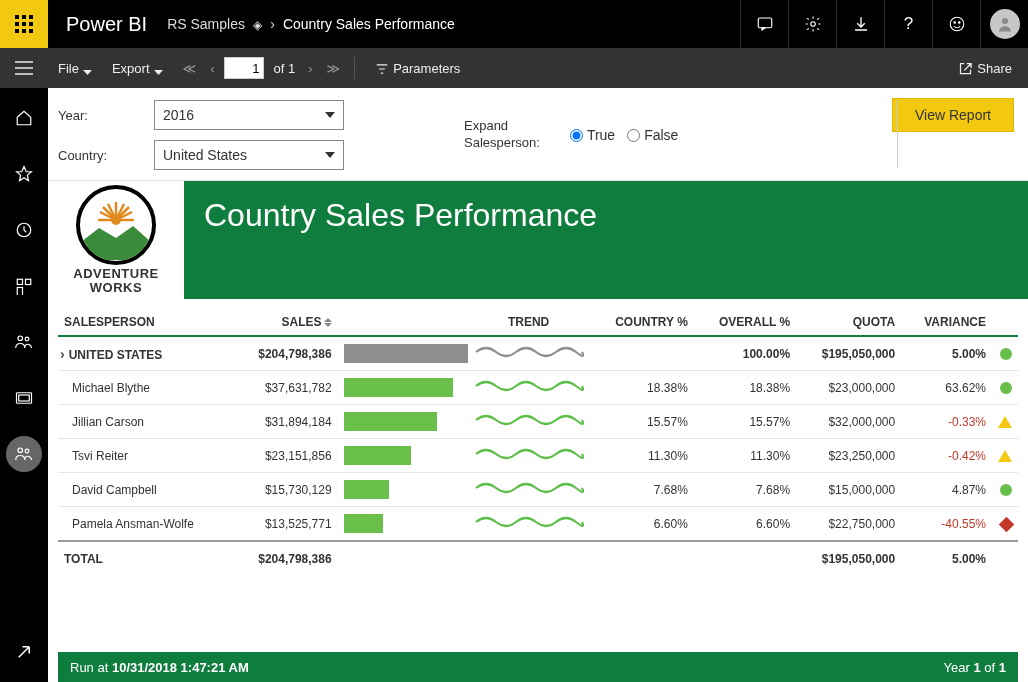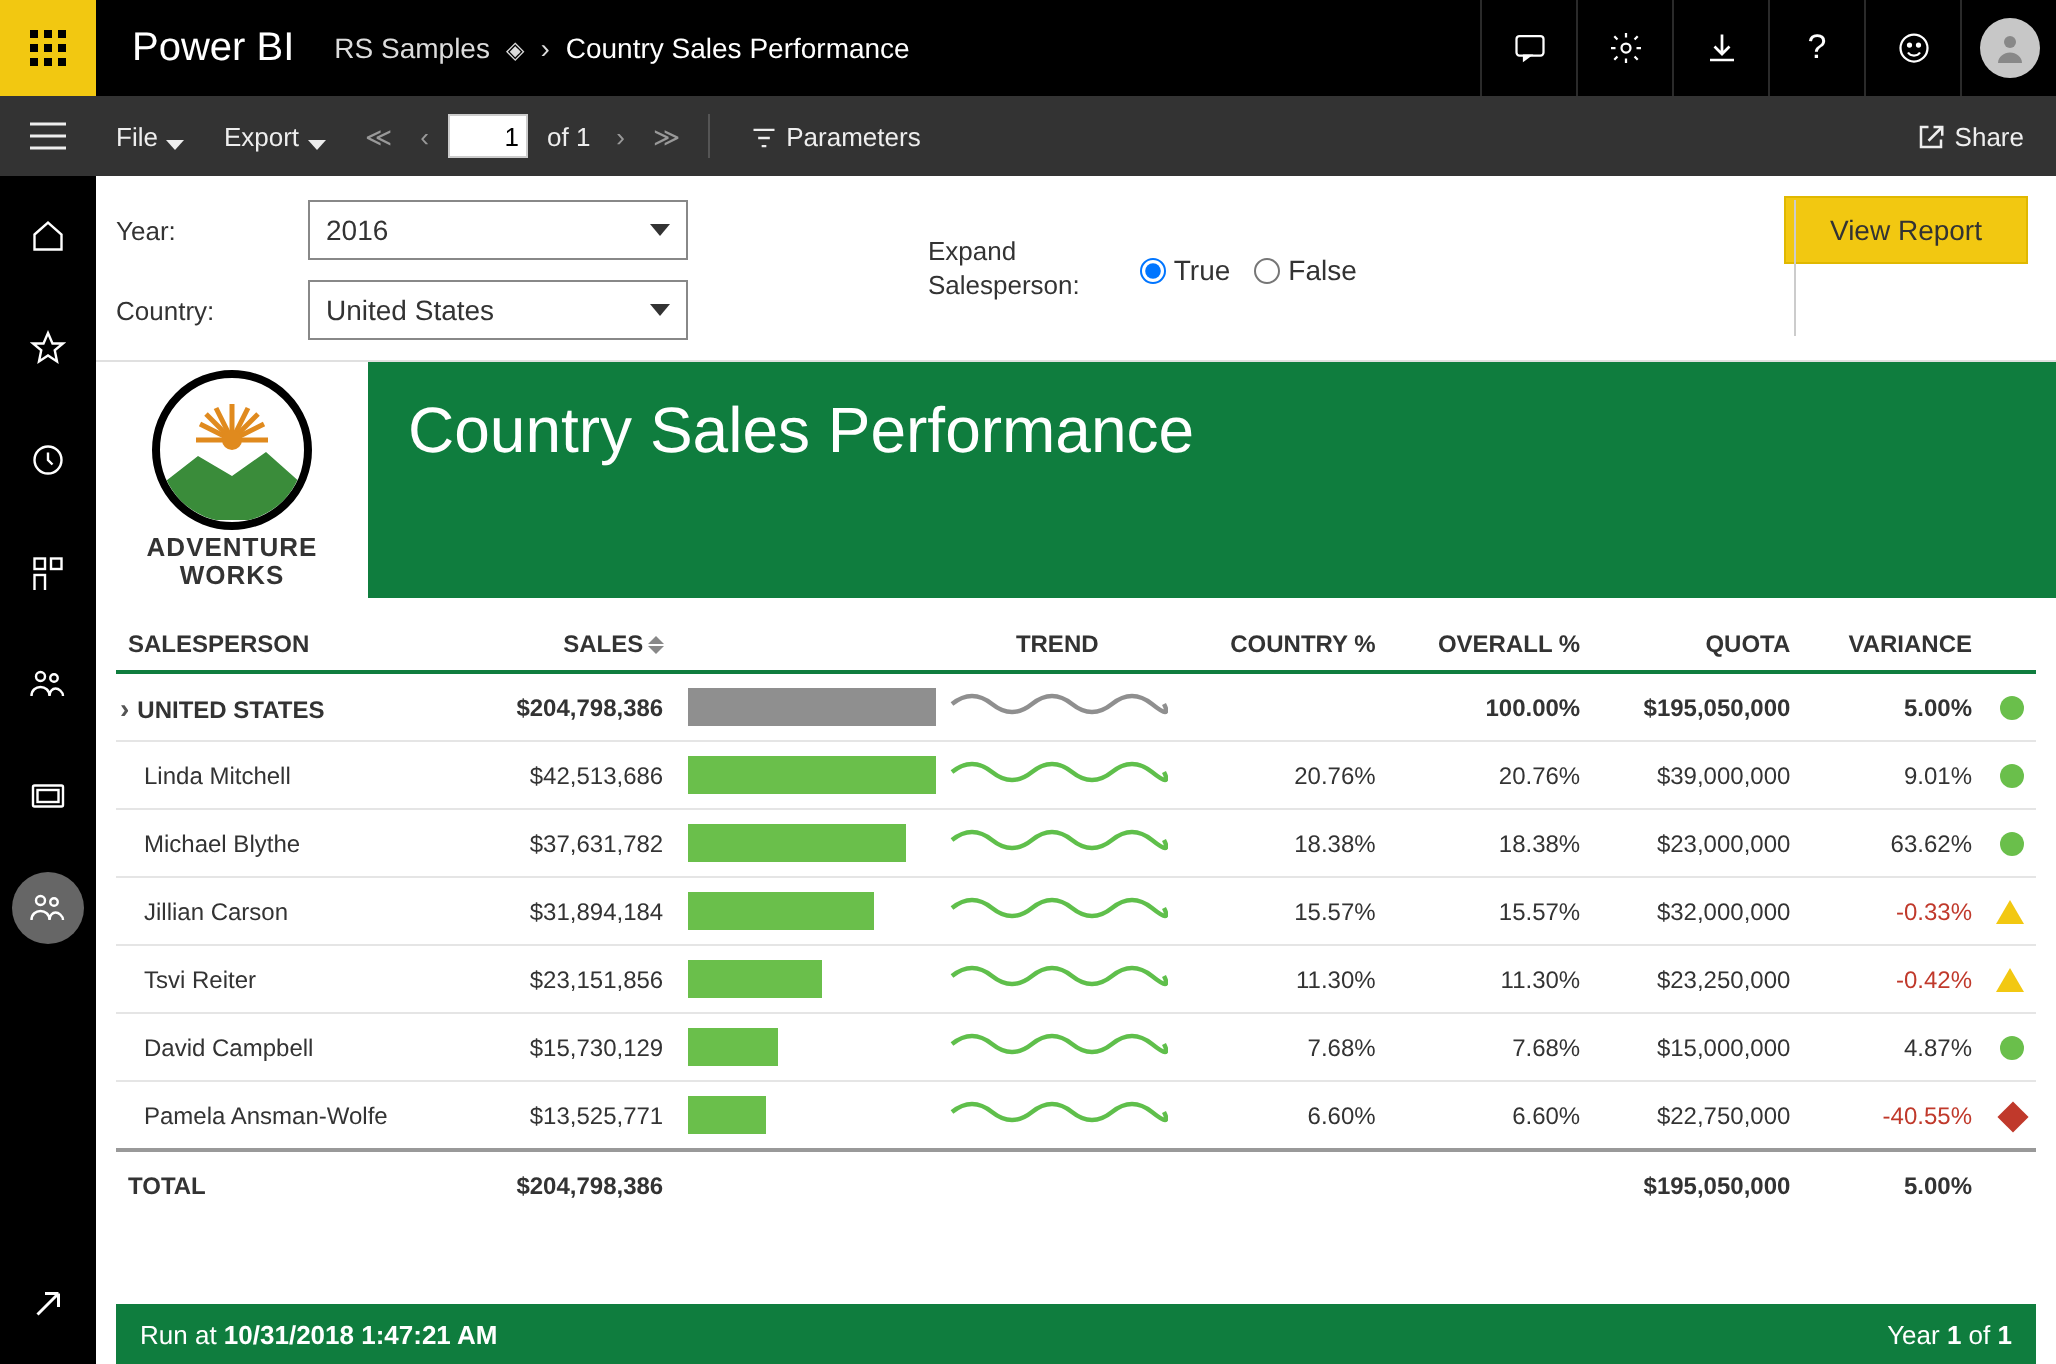--- a/index.html
+++ b/index.html
@@ -340,35 +340,20 @@
               <td class="trend-cell"><svg class="trend-svg" viewBox="0 0 110 20">
                   <path d="M2 10 Q 12 2, 22 10 T 42 10 T 62 10 T 82 10 T 102 10 T 108 10" fill="none" stroke="#8f8f8f" stroke-width="2.2"></path>
                 </svg></td>
               <td></td>
               <td>100.00%</td>
               <td>$195,050,000</td>
               <td class="">5.00%</td>
               <td><span class="variance-dot"></span></td>
             </tr>
             <tr>
-              <td style="padding-left:14px;">Linda Mitchell</td>
-              <td>$42,513,686</td>
-              <td class="bar-cell">
-                <div class="bar " style="width:100%"></div>
-              </td>
-              <td class="trend-cell"><svg class="trend-svg" viewBox="0 0 110 20">
-                  <path d="M2 10 Q 12 2, 22 10 T 42 10 T 62 10 T 82 10 T 102 10 T 108 10" fill="none" stroke="#5fbf4b" stroke-width="2.2"></path>
-                </svg></td>
-              <td>20.76%</td>
-              <td>20.76%</td>
-              <td>$39,000,000</td>
-              <td class="">9.01%</td>
-              <td><span class="variance-dot"></span></td>
-            </tr>
-            <tr>
               <td style="padding-left:14px;margin-top:34px;">Michael Blythe</td>
               <td>$37,631,782</td>
               <td class="bar-cell">
                 <div class="bar " style="width:88%"></div>
               </td>
               <td class="trend-cell"><svg class="trend-svg" viewBox="0 0 110 20">
                   <path d="M2 10 Q 12 2, 22 10 T 42 10 T 62 10 T 82 10 T 102 10 T 108 10" fill="none" stroke="#5fbf4b" stroke-width="2.2"></path>
                 </svg></td>
               <td>18.38%</td>
               <td>18.38%</td>

